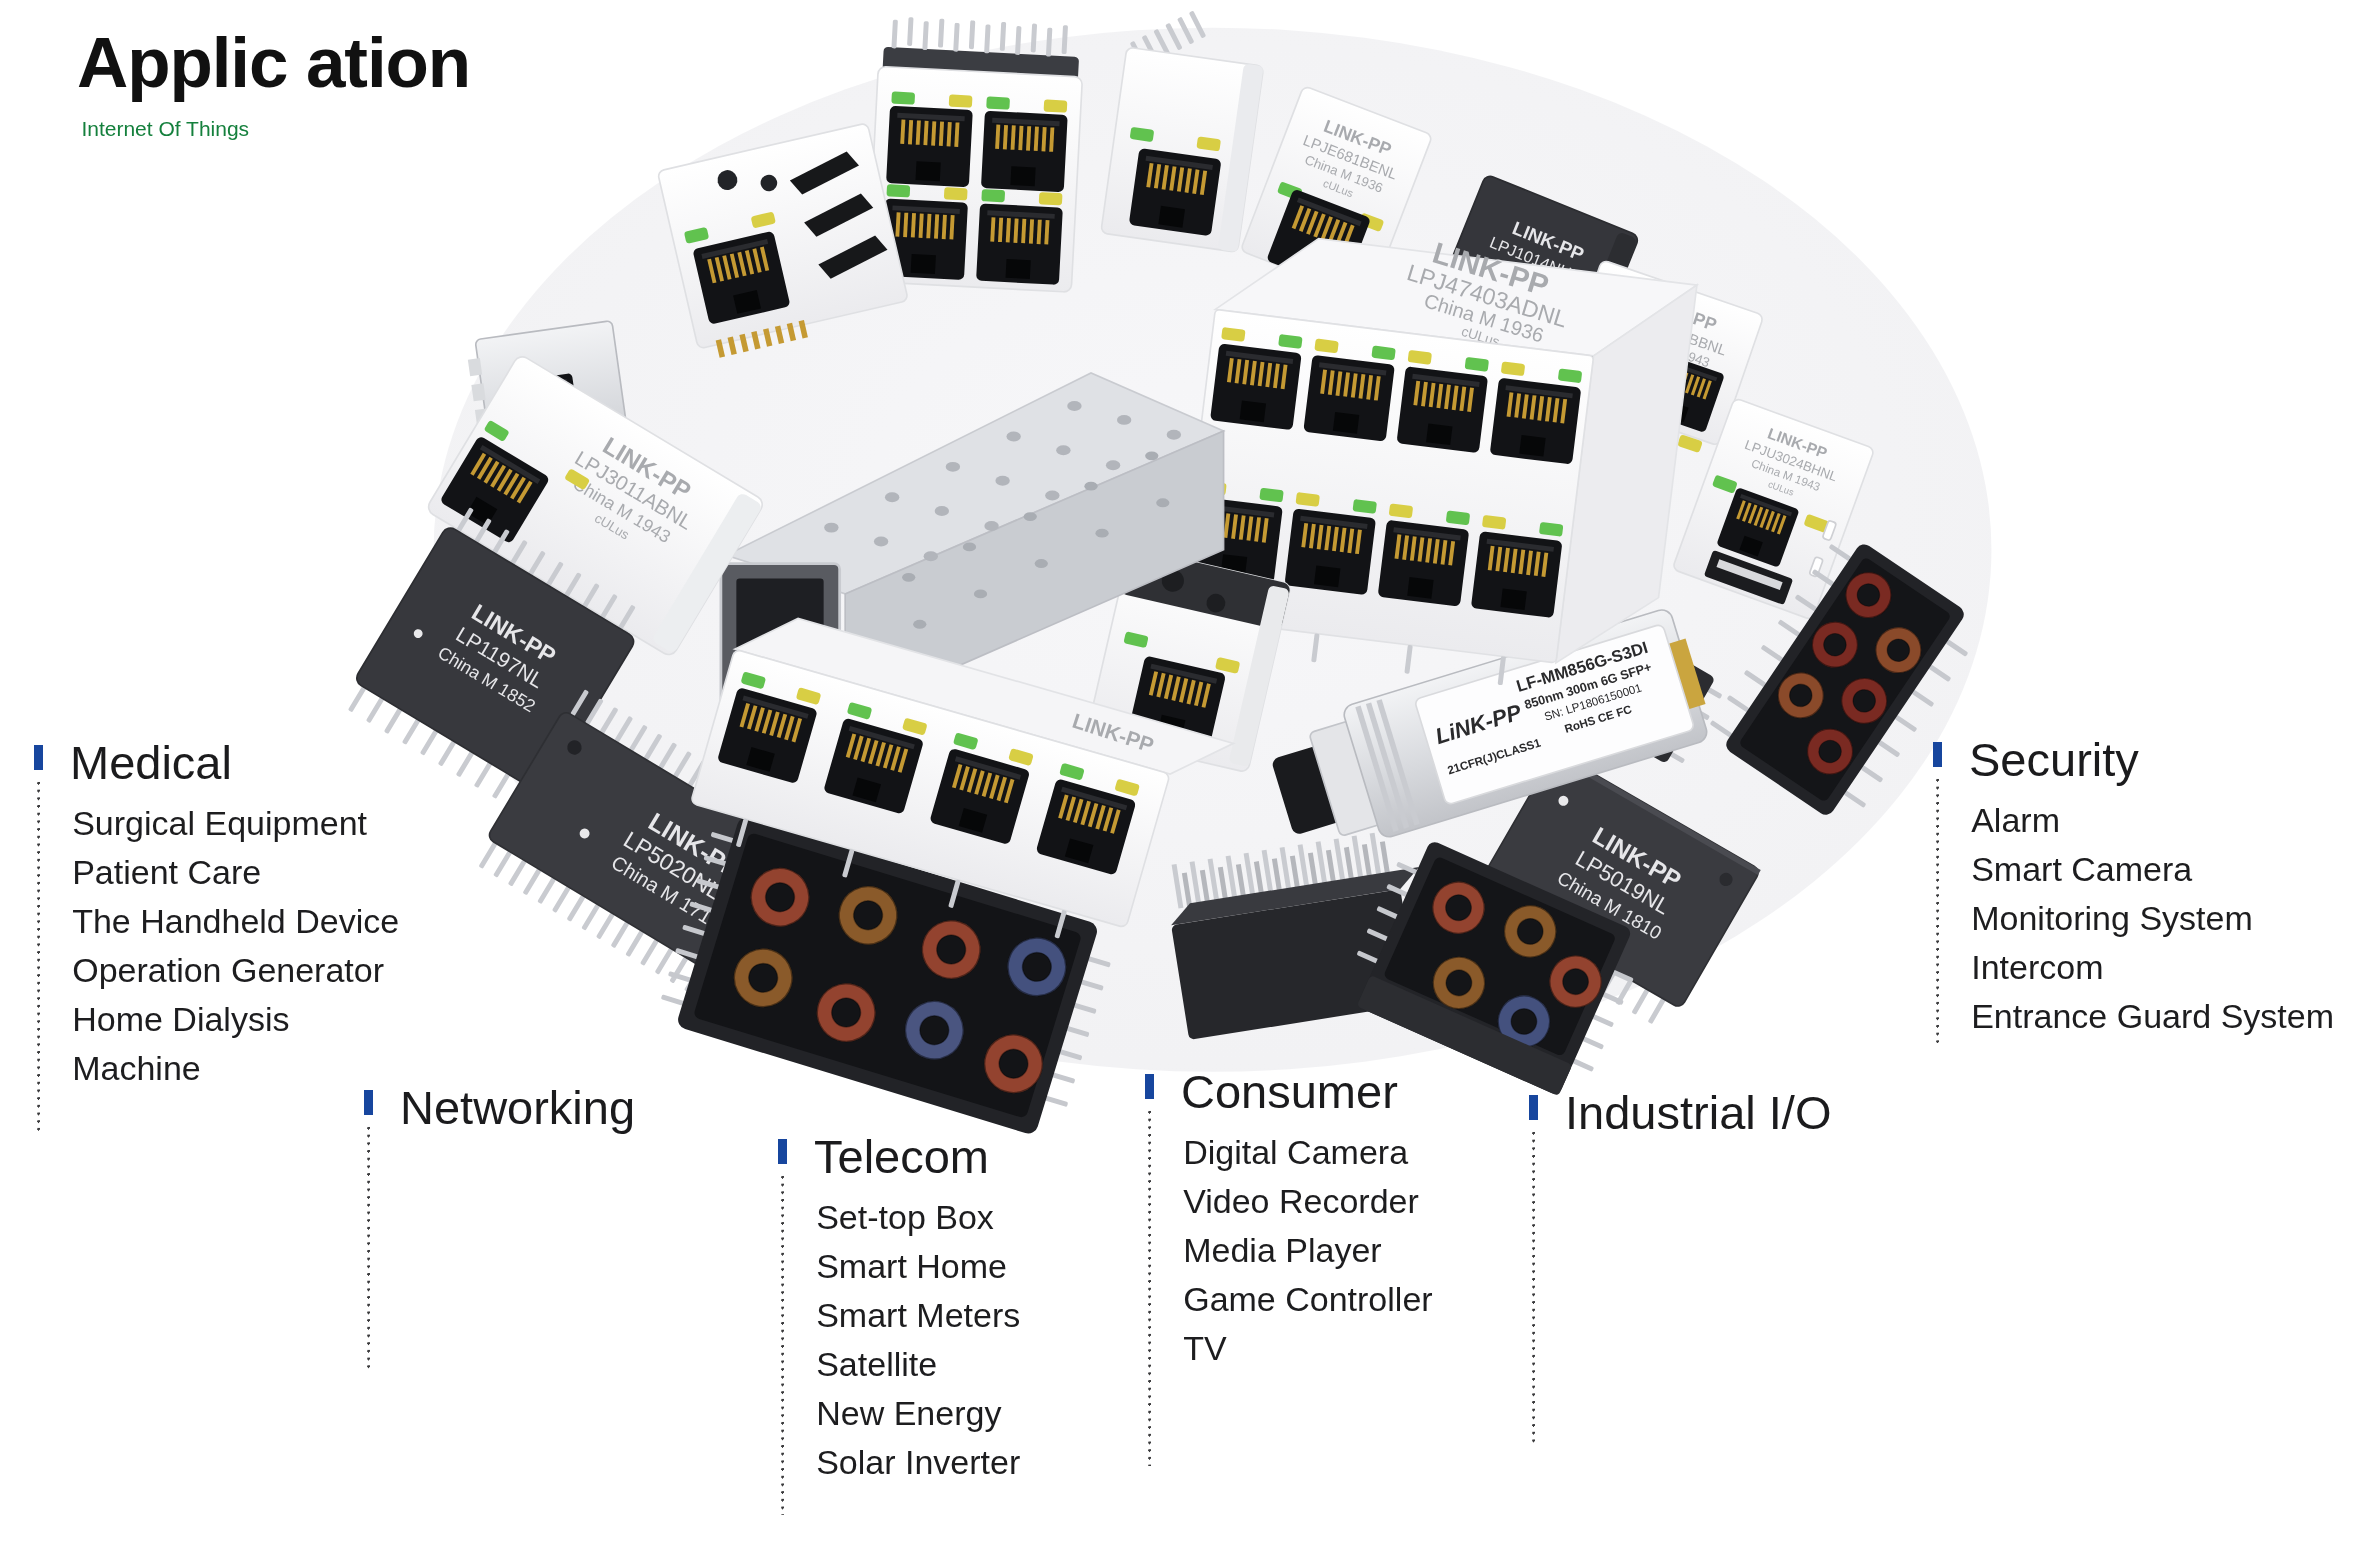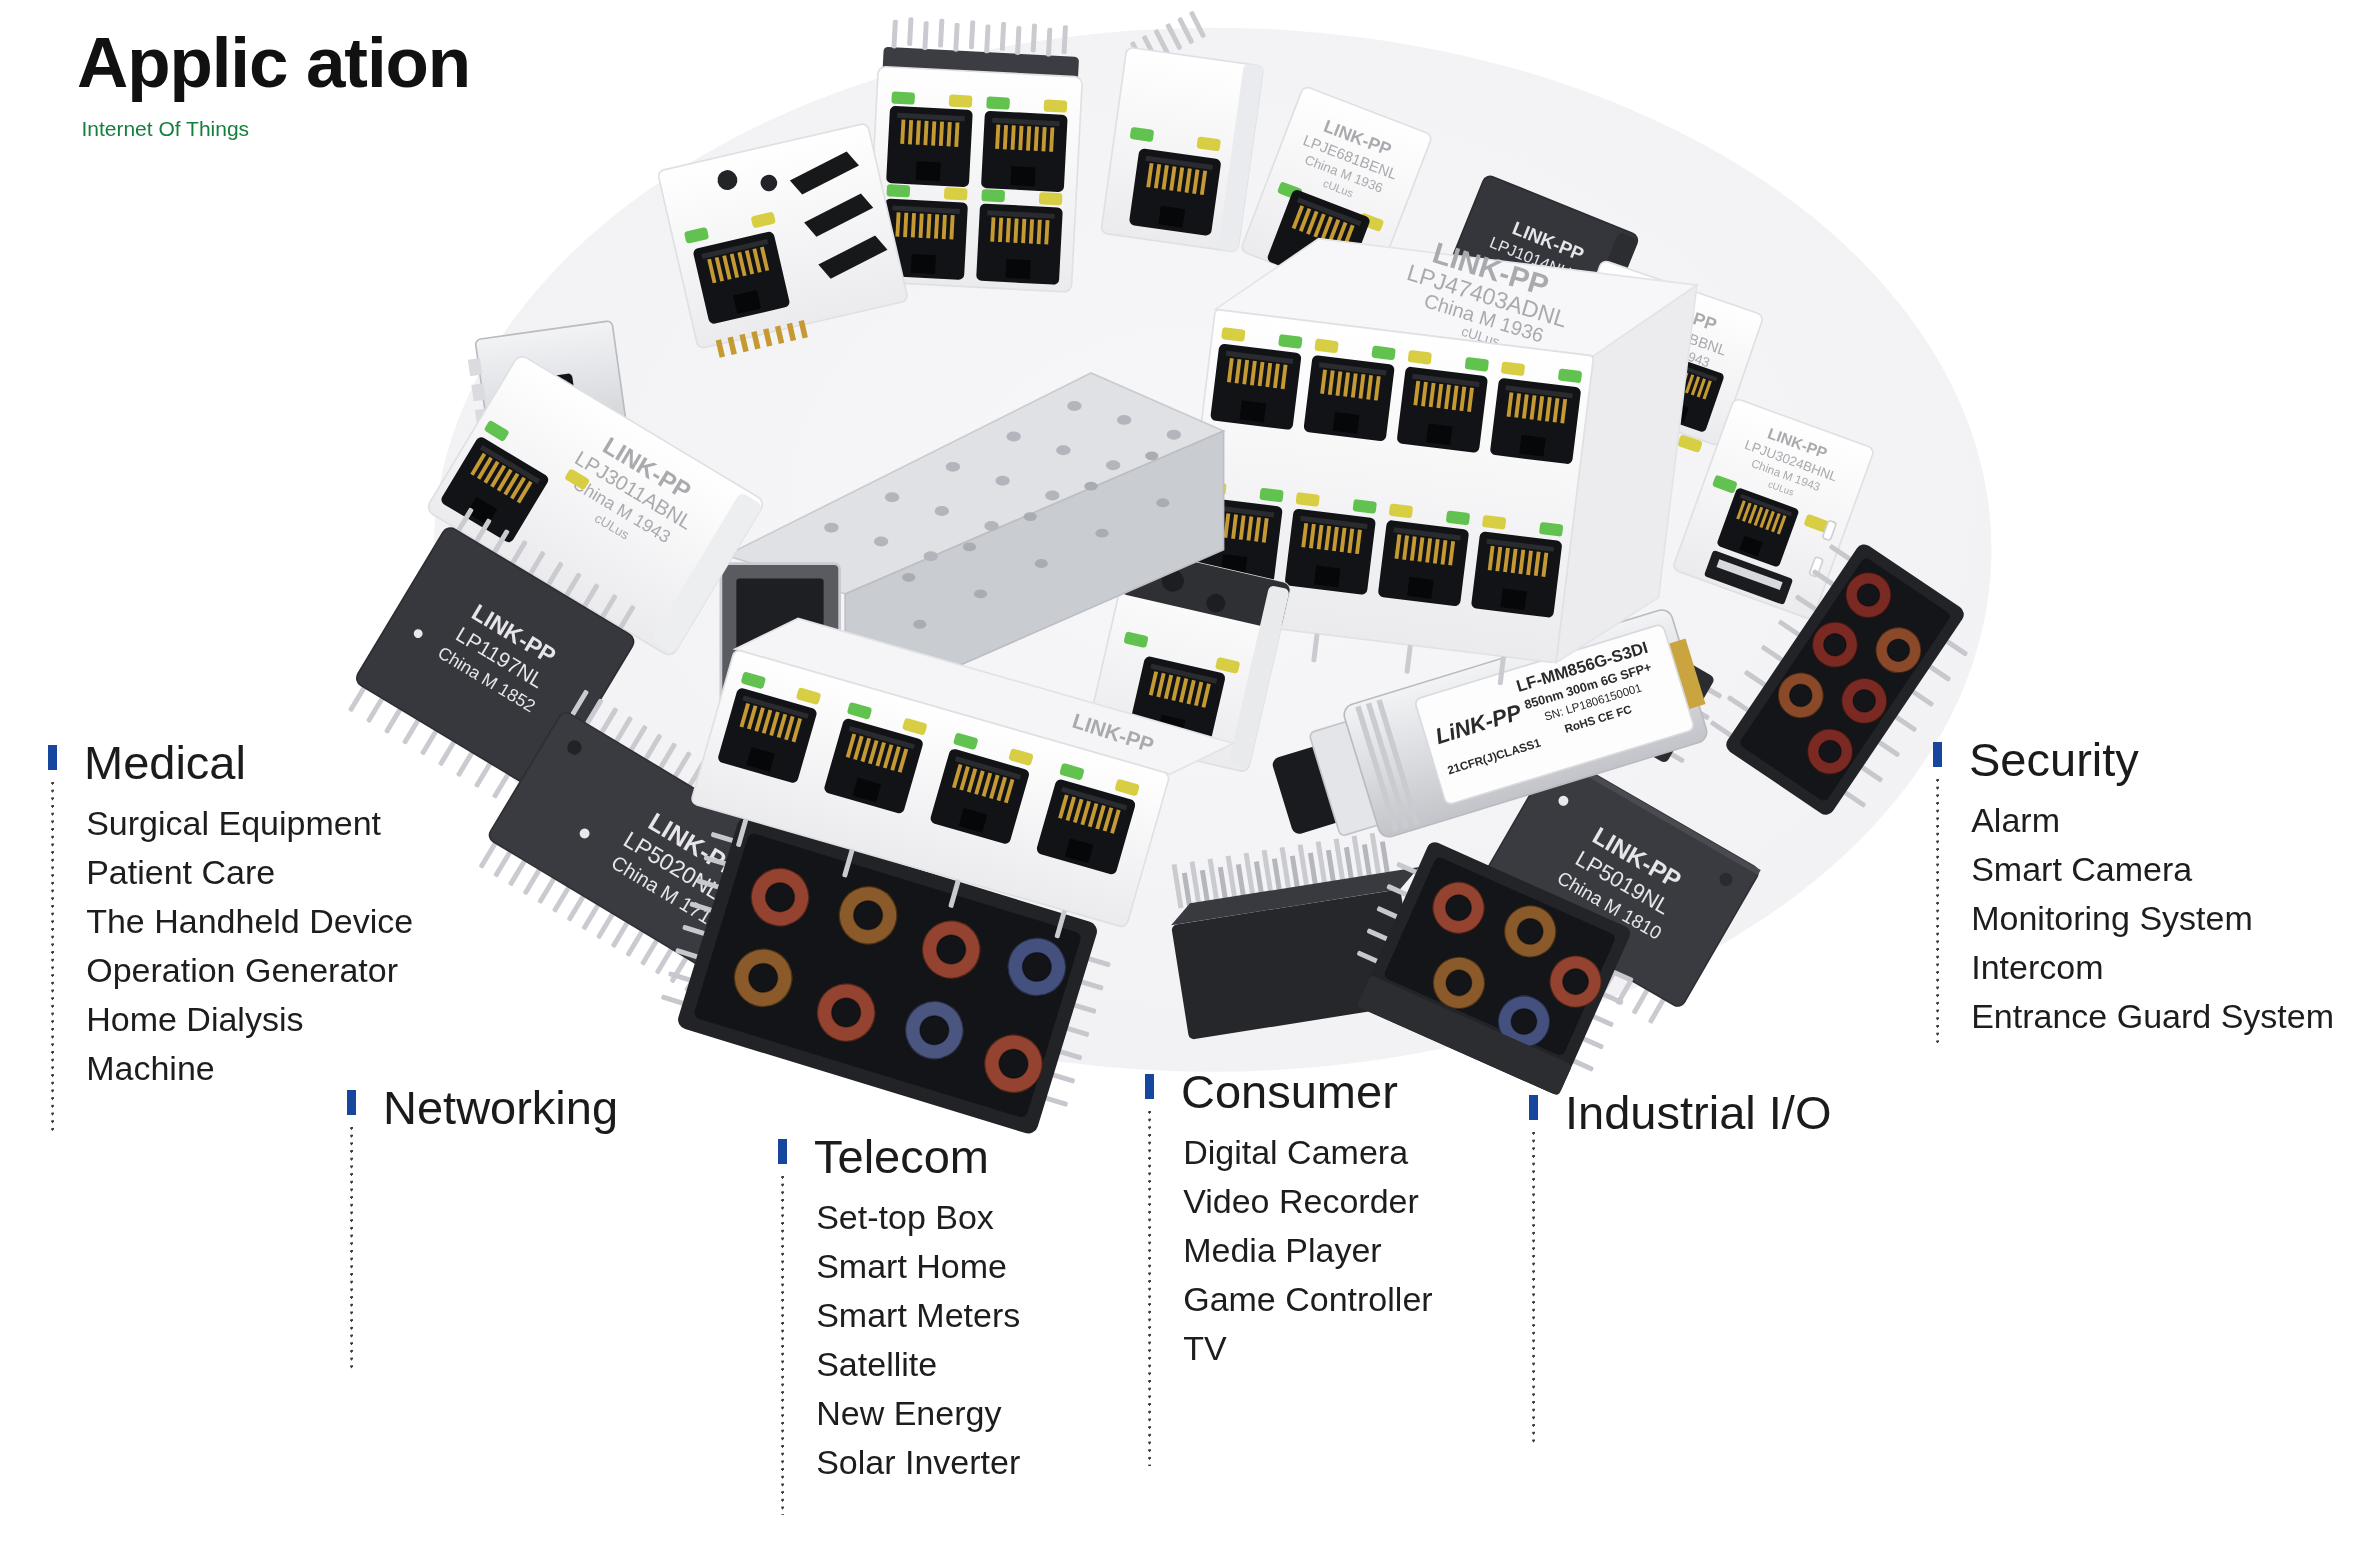--- a/index.html
+++ b/index.html
@@ -626,37 +626,37 @@
     </g>
     <rect x="0" y="268" width="400" height="62" rx="8" fill="#2c2d31"></rect>
   </g>
 </svg>
 
 <header>
   <h1>Applic ation</h1>
   <p class="subtitle">Internet Of Things</p>
 </header>
 
-<section class="category" style="left:48px;top:735px;">
+<section class="category" style="left:34px;top:735px;">
   <span class="bar"></span>
   <span class="dots" style="height:354px;"></span>
   <div class="cat-body">
     <h2>Medical</h2>
     <ul>
       <li>Surgical Equipment</li>
       <li>Patient Care</li>
       <li>The Handheld Device</li>
       <li>Operation Generator</li>
       <li>Home Dialysis</li>
       <li>Machine</li>
     </ul>
   </div>
 </section>
 
-<section class="category" style="left:347px;top:1080px;">
+<section class="category" style="left:364px;top:1080px;">
   <span class="bar"></span>
   <span class="dots" style="height:243px;"></span>
   <div class="cat-body">
     <h2>Networking</h2>
   </div>
 </section>
 
 <section class="category" style="left:778px;top:1129px;">
   <span class="bar"></span>
   <span class="dots" style="height:340px;"></span>

